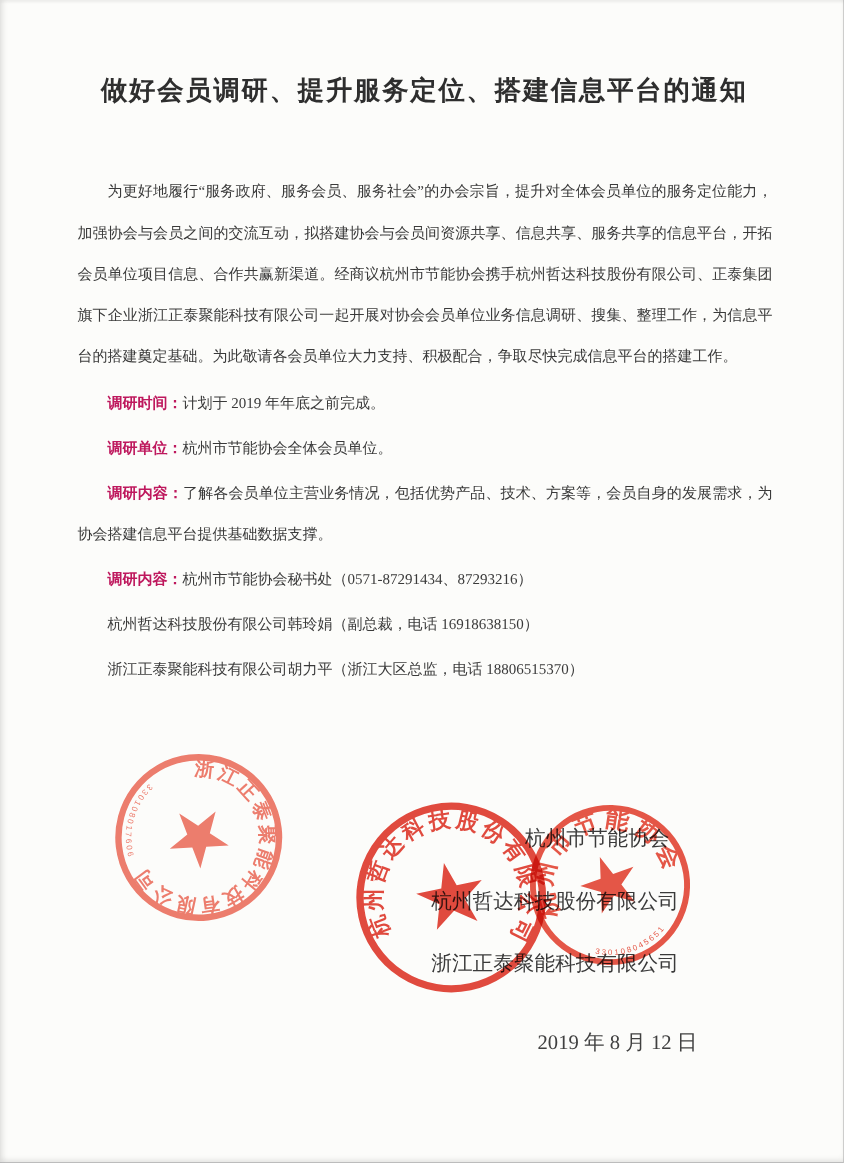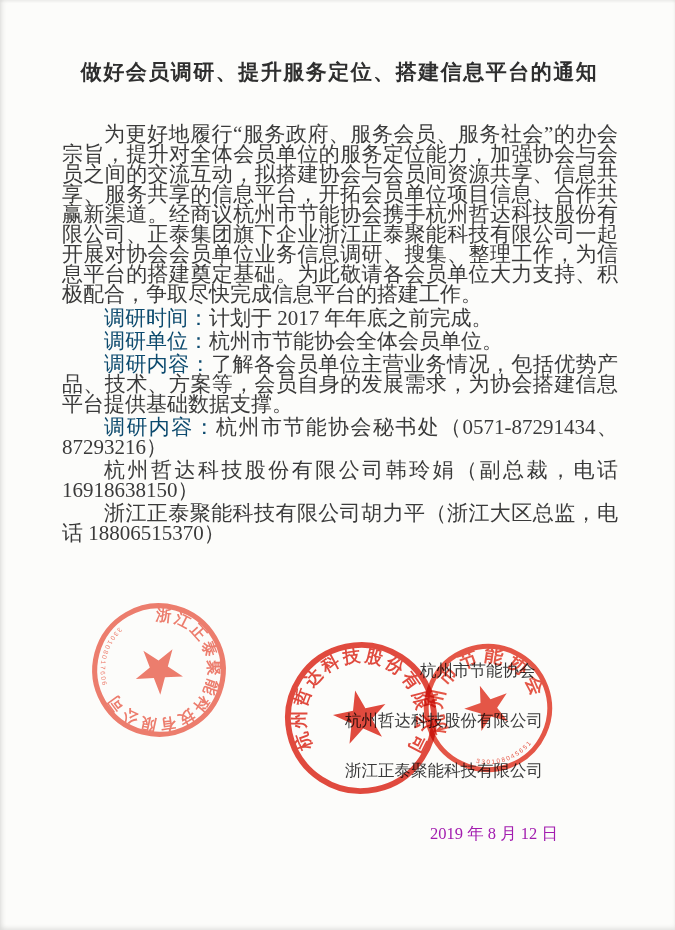--- a/index.html
+++ b/index.html
@@ -7,50 +7,50 @@
     position:relative;width:675px;height:930px;margin:0 auto;
     background:#fcfcfa;overflow:hidden;
     font-family:"Liberation Serif","DejaVu Serif",serif;
     box-shadow:inset 3px 0 4px rgba(0,0,0,.07), inset 0 -3px 4px rgba(0,0,0,.06), inset 0 2px 2px rgba(0,0,0,.03);
   }
   .doc-title{
     position:absolute;left:4px;right:0;top:58px;margin:0;text-align:center;
     font-size:21px;font-weight:bold;color:#2e2e2e;letter-spacing:1.5px;
   }
   .content{
-    position:absolute;left:62px;right:57px;top:124px;
-    color:#3a3a3a;font-size:21px;line-height:20px;text-align:justify;
+    position:absolute;left:62px;right:57px;top:137px;
+    color:#3a3a3a;font-size:12px;line-height:33px;text-align:justify;
   }
   .content p{margin:0;}
   .intro{text-indent:2em;margin-bottom:4px !important;}
   .item{text-indent:2em;margin-bottom:3px !important;}
-  .item .lbl{font-weight:normal;color:#0c4a6e;}
+  .item .lbl{font-weight:bold;color:#be185d;}
   .contact{text-indent:2em;margin-bottom:3px !important;}
   .sig{position:absolute;color:#3a3a3a;font-size:16.5px;white-space:nowrap;}
   .sig-0{left:420px;top:660px;}
   .sig-1{left:345px;top:710px;}
   .sig-2{left:345px;top:760px;}
-  .date-line{position:absolute;left:430px;top:823px;color:#a21caf;font-size:16.5px;white-space:nowrap;}
+  .date-line{position:absolute;left:430px;top:823px;color:#404040;font-size:16.5px;white-space:nowrap;}
   .stamp{position:absolute;mix-blend-mode:multiply;}
   .stamp text{font-family:"Liberation Sans","DejaVu Sans",sans-serif;}
   .stamp-zhengtai{left:86px;top:597px;width:146px;height:146px;transform:rotate(105deg);opacity:.82;}
   .stamp-zheda{left:278px;top:635px;width:166px;height:166px;transform:rotate(-12deg);opacity:.9;}
   .stamp-assoc{left:418px;top:638px;width:140px;height:140px;transform:rotate(-20deg);opacity:.88;}
 </style>
 </head>
 <body>
 
 <div class="page">
 
   <h1 class="doc-title">做好会员调研、提升服务定位、搭建信息平台的通知</h1>
 
   <div class="content">
     <p class="intro">为更好地履行“服务政府、服务会员、服务社会”的办会宗旨，提升对全体会员单位的服务定位能力，加强协会与会员之间的交流互动，拟搭建协会与会员间资源共享、信息共享、服务共享的信息平台，开拓会员单位项目信息、合作共赢新渠道。经商议杭州市节能协会携手杭州哲达科技股份有限公司、正泰集团旗下企业浙江正泰聚能科技有限公司一起开展对协会会员单位业务信息调研、搜集、整理工作，为信息平台的搭建奠定基础。为此敬请各会员单位大力支持、积极配合，争取尽快完成信息平台的搭建工作。</p>
 
-    <p class="item"><span class="lbl">调研时间：</span><span>计划于 2017 年年底之前完成。</span></p>
+    <p class="item"><span class="lbl">调研时间：</span><span>计划于 2019 年年底之前完成。</span></p>
     <p class="item"><span class="lbl">调研单位：</span><span>杭州市节能协会全体会员单位。</span></p>
     <p class="item"><span class="lbl">调研内容：</span><span>了解各会员单位主营业务情况，包括优势产品、技术、方案等，会员自身的发展需求，为协会搭建信息平台提供基础数据支撑。</span></p>
     <p class="item"><span class="lbl">调研内容：</span><span>杭州市节能协会秘书处（0571-87291434、87293216）</span></p>
 
     <p class="contact">杭州哲达科技股份有限公司韩玲娟（副总裁，电话 16918638150）</p>
     <p class="contact">浙江正泰聚能科技有限公司胡力平（浙江大区总监，电话 18806515370）</p>
   </div>
 
   <div class="sig sig-0">杭州市节能协会</div>
   <div class="sig sig-1">杭州哲达科技股份有限公司</div>

